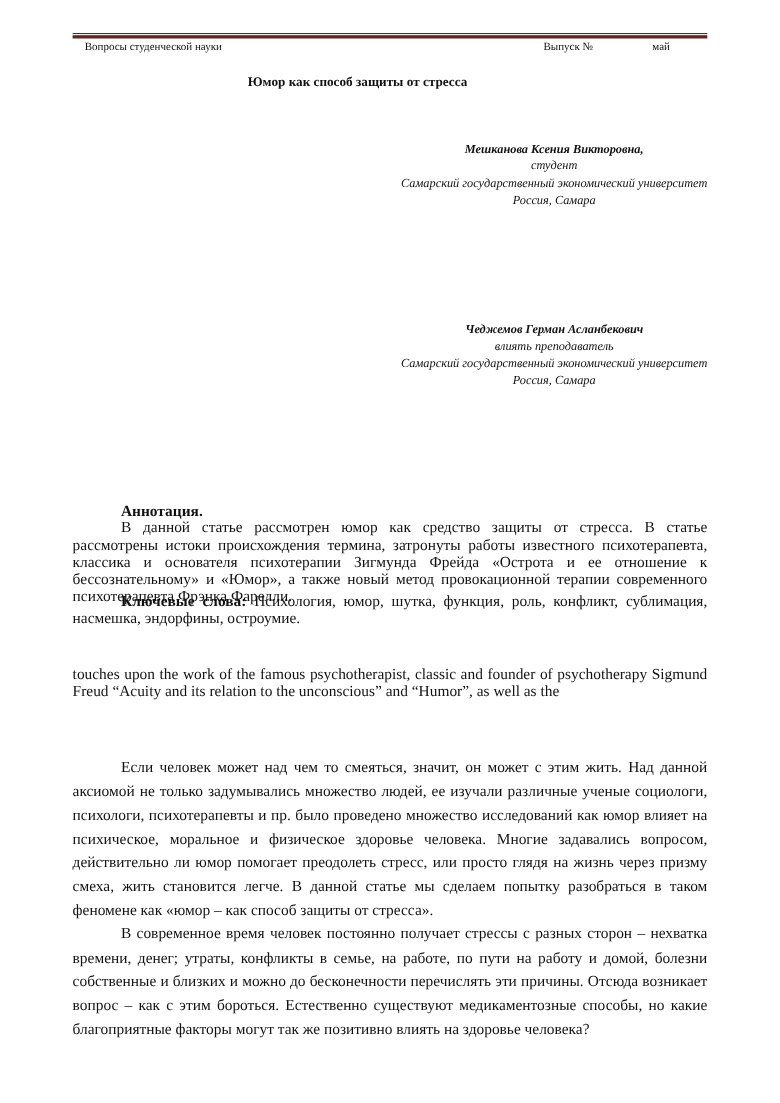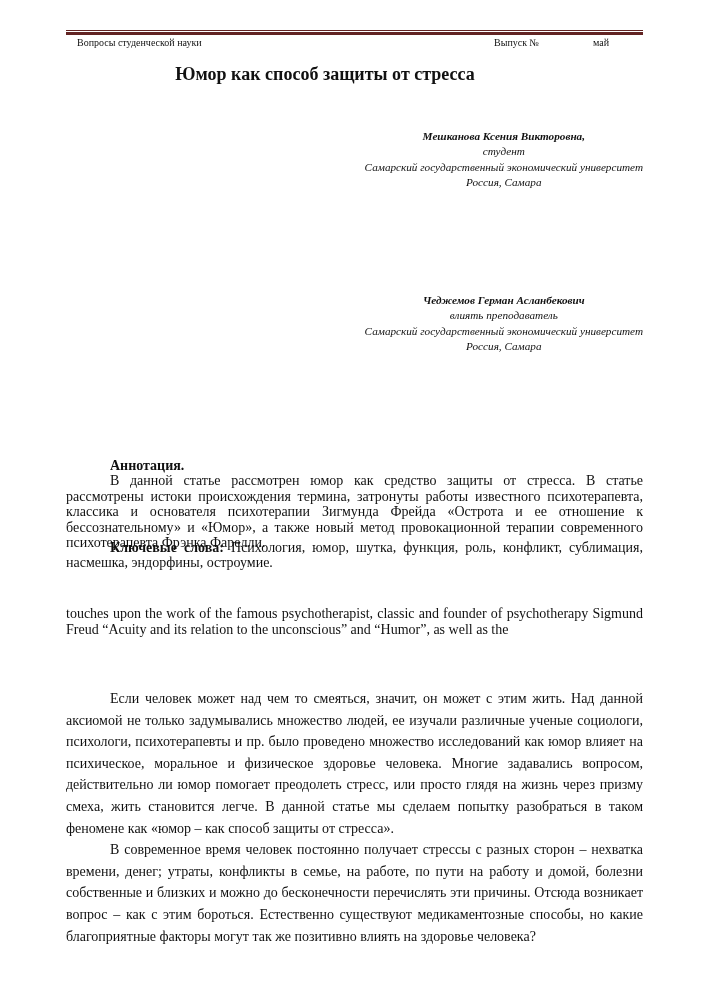--- a/index.html
+++ b/index.html
@@ -40,21 +40,21 @@
     }
     .rh-left { left: 77px; }
     .rh-issue { left: 494px; }
     .rh-month { left: 593px; }
     .title {
       position: absolute;
       left: 0; width: 650px;
       top: 66px;
       text-align: center;
       font-weight: bold;
-      font-size: 18px;
+      font-size: 12px;
       line-height: 17px;
     }
     .author-block {
       position: absolute;
       right: 66px;
       text-align: center;
       font-size: 11.2px;
       line-height: 15.4px;
       font-style: italic;
     }

